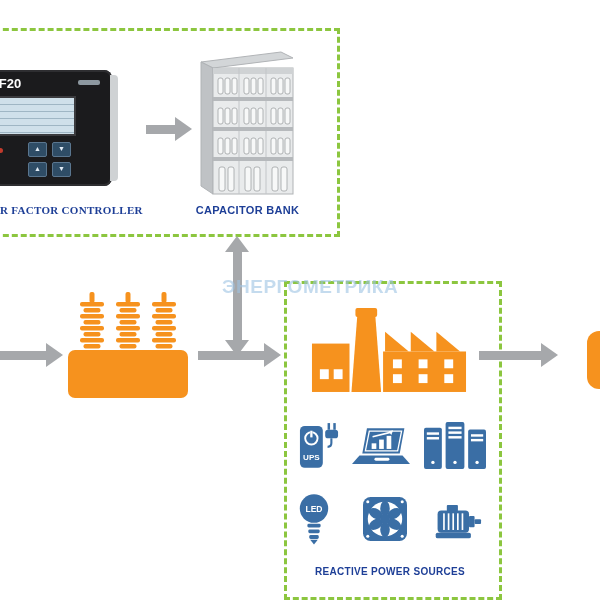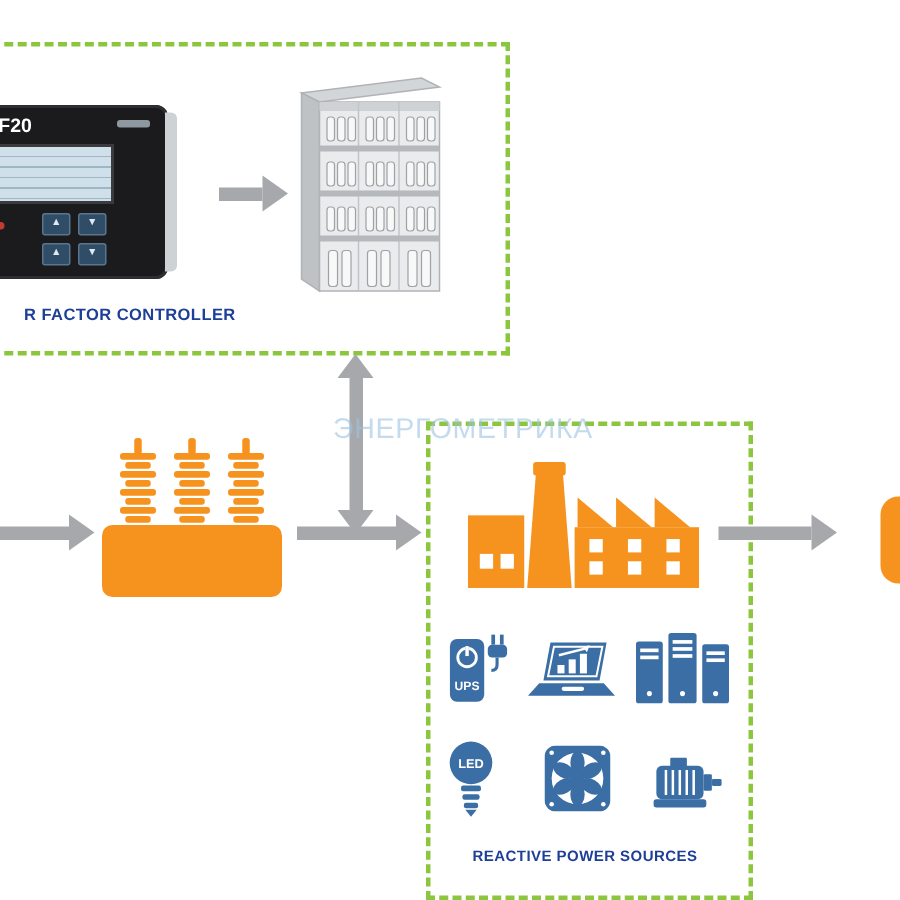--- a/index.html
+++ b/index.html
@@ -13,26 +13,26 @@
   .src-box{left:284px;top:281px;width:212px;height:313px;}
   .comp-title{
     position:absolute;left:57px;top:5px;font-size:13px;font-weight:bold;
     color:#76B82A;letter-spacing:.5px;white-space:nowrap;
   }
   
   .dev-label{
     position:absolute;font-size:11px;font-weight:bold;color:#1E3F97;
     letter-spacing:.3px;white-space:nowrap;
   }
-  .lbl-controller{left:16px;top:204px;width:130px;text-align:right;}
+  .lbl-controller{left:0;top:204px;width:130px;text-align:right;font-family:Liberation Serif, serif;}
   .lbl-capacitor{left:180px;top:204px;width:135px;text-align:center;}
   .lbl-sources{left:284px;top:566px;width:212px;text-align:center;font-size:10px;}
   
   .watermark{
-    position:absolute;left:222px;top:276px;font-size:19px;font-weight:normal;
+    position:absolute;left:222px;top:276px;font-size:19px;font-weight:bold;
     color:#9EC4E4;opacity:.6;letter-spacing:.5px;z-index:9;pointer-events:none;
     white-space:nowrap;
   }
   
   .controller{
     position:absolute;left:-30px;top:70px;width:142px;height:116px;
     background:#1b1b1d;border-radius:8px;box-shadow:inset 0 0 0 2px #2e2e31;
   }
   .controller .side{
     position:absolute;right:-6px;top:5px;width:8px;height:106px;
@@ -138,20 +138,21 @@
         <rect x="85" y="90" width="5" height="16" rx="2"></rect>
         <rect x="92" y="90" width="5" height="16" rx="2"></rect>
       <rect x="26" y="119" width="6" height="24" rx="2"></rect>
         <rect x="35" y="119" width="6" height="24" rx="2"></rect>
       <rect x="52" y="119" width="6" height="24" rx="2"></rect>
         <rect x="61" y="119" width="6" height="24" rx="2"></rect>
       <rect x="79" y="119" width="6" height="24" rx="2"></rect>
         <rect x="88" y="119" width="6" height="24" rx="2"></rect>
     </g>
   </svg>
+  <div class="dev-label lbl-capacitor">CAPACITOR BANK</div>
 
   <div class="arr arr-v" style="left:233px;top:252px;height:88px;"></div>
 
   <div class="arr arr-h" style="left:0;top:351px;width:46px;"></div>
   <div class="arr arr-h" style="left:198px;top:351px;width:66px;"></div>
   <div class="arr arr-h" style="left:479px;top:351px;width:62px;"></div>
 
   <svg class="abs" style="left:68px;top:292px;" width="120" height="106" viewBox="0 0 120 106">
     <g fill="#F6921E">
       <rect x="0" y="58" width="120" height="48" rx="7"></rect>

